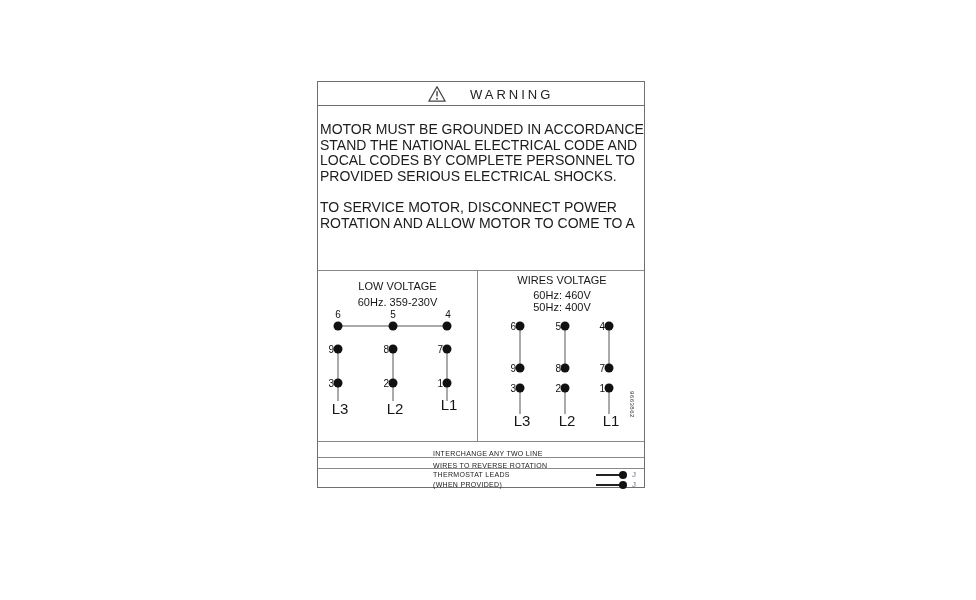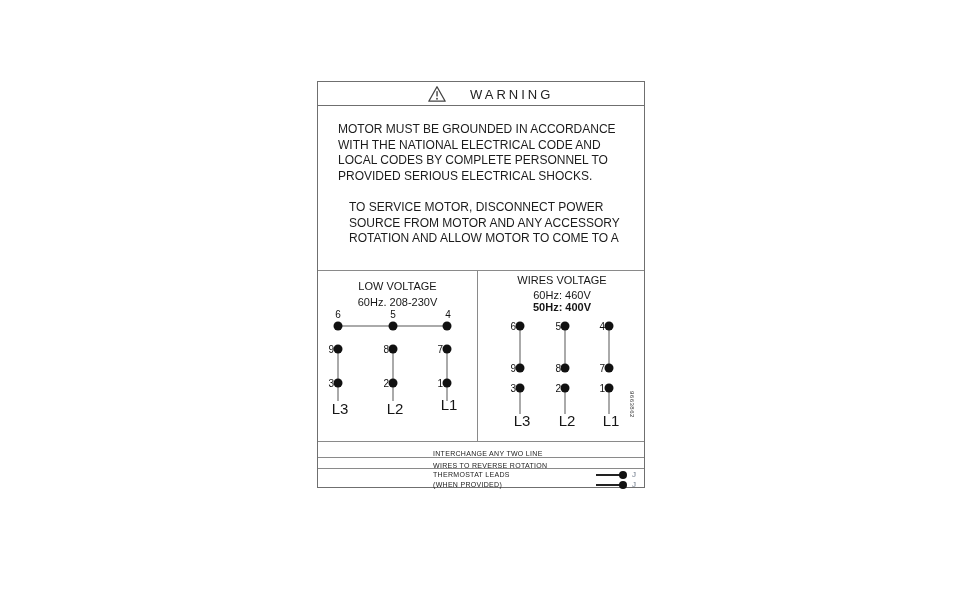--- a/index.html
+++ b/index.html
@@ -15,35 +15,35 @@
   
   .hdr{
     position:absolute;left:0;top:0;width:100%;height:24px;
     border-bottom:1px solid #6f6f6f;box-sizing:border-box;
   }
   .hdr .tri{position:absolute;left:109px;top:3px;width:20px;height:18px;}
   .hdr .hdr-title{
     position:absolute;left:152px;top:5px;font-size:13px;letter-spacing:3px;color:#222;
   }
   
-  .body-text{position:absolute;left:20px;top:40px;font-size:12px;line-height:15.5px;color:#1c1c1c;}
+  .body-text{position:absolute;left:2px;top:40px;font-size:14px;line-height:15.5px;color:#1c1c1c;}
   .body-text .para{margin:0;}
-  .body-text .para + .para{margin-top:16px;margin-left:11px;}
+  .body-text .para + .para{margin-top:16px;}
   
   .diagrams{
     position:absolute;left:0;top:188px;width:100%;height:171px;
     border-top:1px solid #8a8a8a;box-sizing:border-box;
   }
   .vdivider{position:absolute;left:159px;top:0;width:1px;height:170px;background:#8a8a8a;}
   .diag-title{position:absolute;font-size:11px;color:#161616;text-align:center;}
   .lv-title{left:0;top:9px;width:159px;}
   .lv-sub{left:0;top:25px;width:159px;}
   .hv-title{left:160px;top:3px;width:168px;}
   .hv-sub1{left:160px;top:18px;width:168px;}
-  .hv-sub2{left:160px;top:30px;width:168px;font-weight:bold;}
+  .hv-sub2{left:160px;top:30px;width:168px;}
   .dot{position:absolute;width:9px;height:9px;border-radius:50%;background:#111;transform:translate(-50%,-50%);z-index:3;}
   .wire{position:absolute;background:#aaaaaa;z-index:1;}
   .num{position:absolute;font-size:10px;color:#111;z-index:2;}
   .num-above{transform:translate(-50%,-100%);}
   .num-left{transform:translate(-100%,-50%);}
   .lline{position:absolute;font-size:15px;color:#161616;transform:translate(-50%,-50%);}
   .partnum{
     position:absolute;left:309px;top:120px;height:46px;width:10px;
     font-size:6px;color:#333;writing-mode:vertical-rl;text-orientation:mixed;
     letter-spacing:.5px;line-height:10px;
@@ -74,37 +74,36 @@
       <path d="M12 2.2 L22 19.8 L2 19.8 Z" fill="none" stroke="#444" stroke-width="1.6" stroke-linejoin="round"></path>
       <rect x="11.2" y="7.5" width="1.7" height="6.5" fill="#444"></rect>
       <circle cx="12" cy="16.8" r="1.1" fill="#444"></circle>
     </svg>
     <span class="hdr-title">WARNING</span>
   </div>
 
   <div class="body-text">
     <div class="para">
       <div>MOTOR MUST BE GROUNDED IN ACCORDANCE</div>
-      <div>WITH THE NATIONAL ELECTRICAL CODE AND</div>
+      <div>STAND THE NATIONAL ELECTRICAL CODE AND</div>
       <div>LOCAL CODES BY COMPLETE PERSONNEL TO</div>
       <div>PROVIDED SERIOUS ELECTRICAL SHOCKS.</div>
     </div>
     <div class="para">
       <div>TO SERVICE MOTOR, DISCONNECT POWER</div>
-      <div>SOURCE FROM MOTOR AND ANY ACCESSORY</div>
       <div>ROTATION AND ALLOW MOTOR TO COME TO A</div>
     </div>
   </div>
 
   <div class="diagrams">
     <div class="vdivider"></div>
 
     <div>
       <div class="diag-title lv-title">LOW VOLTAGE</div>
-      <div class="diag-title lv-sub">60Hz. 208-230V</div>
+      <div class="diag-title lv-sub">60Hz. 359-230V</div>
 
       <div class="wire" style="left:20px;top:54px;width:109px;height:2px;"></div>
 
       <span class="num num-above" style="left:20px;top:49px;">6</span>
       <span class="dot" style="left:20px;top:55px;"></span>
       <div class="wire" style="left:19px;top:78px;width:2px;height:52px;"></div>
       <span class="num num-left" style="left:16px;top:78px;">9</span>
       <span class="dot" style="left:20px;top:78px;"></span>
       <span class="num num-left" style="left:16px;top:112px;">3</span>
       <span class="dot" style="left:20px;top:112px;"></span>

